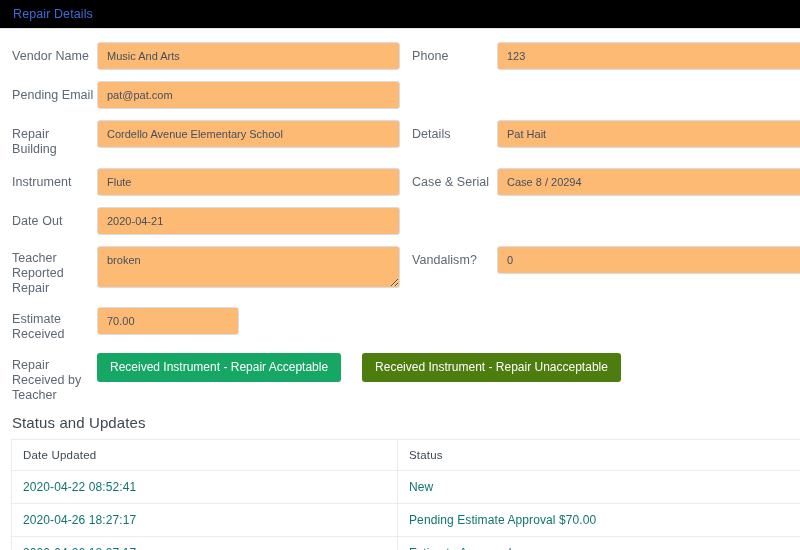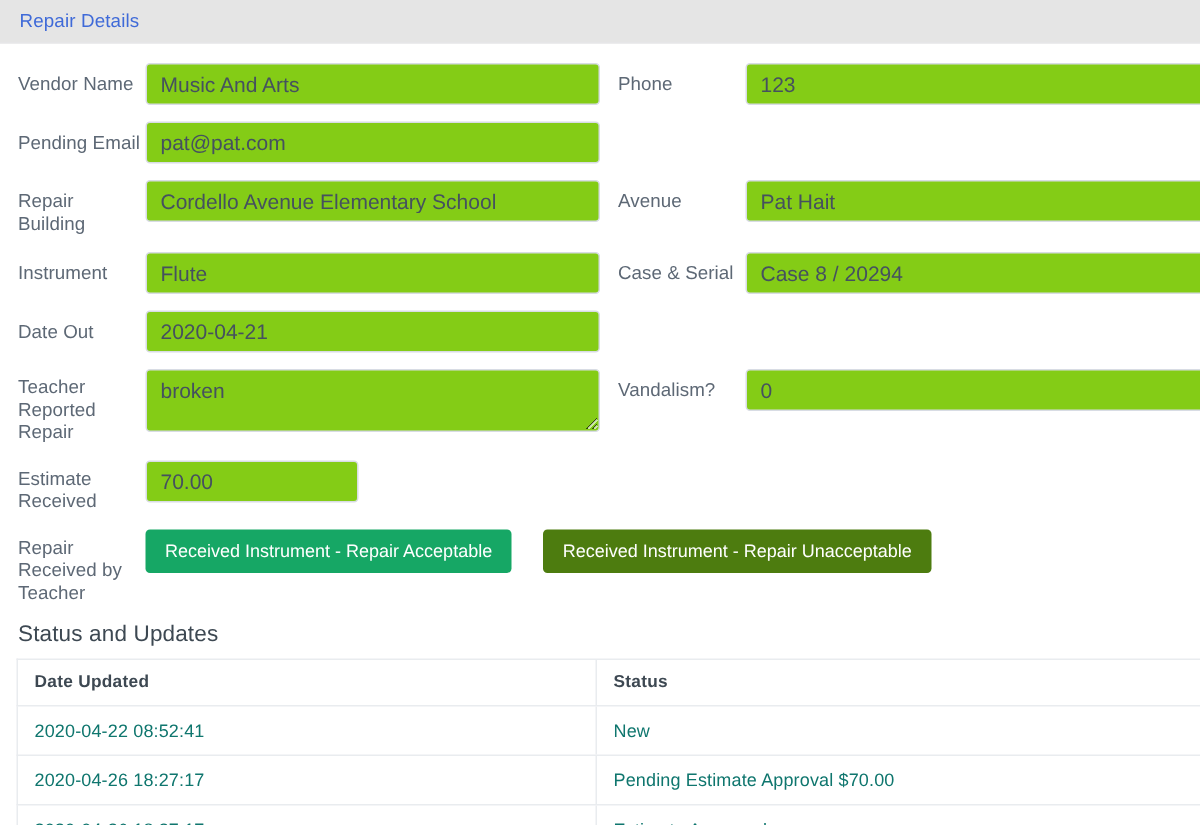--- a/index.html
+++ b/index.html
@@ -10,21 +10,21 @@
     height: 550px;
     overflow: hidden;
     background: #ffffff;
     font-family: "Liberation Sans", sans-serif;
     color: #3d4852;
   }
 
   
   .topbar {
     height: 29px;
-    background: #e5e5e5;
+    background: #000000;
     border-bottom: 1px solid #e6e6e8;
     display: flex;
     align-items: center;
     padding: 0 0 0 13px;
   }
   .tab-link {
     font-size: 12.5px;
     color: #3f6ad8;
     text-decoration: none;
     font-weight: 400;
@@ -59,24 +59,24 @@
     padding-top: 7px;
     letter-spacing: .05px;
   }
   .lbl.multi { padding-top: 5px; }
   .ctl { flex: 1 1 auto; min-width: 0; }
 
   .inp {
     display: block;
     width: 100%;
     height: 28px;
-    background: #84cc16;
+    background: #fdba74;
     border: 1px solid #d8dce4;
     border-radius: 3px;
-    font-size: 14px;
+    font-size: 11px;
     font-family: "Liberation Sans", sans-serif;
     color: #45515f;
     padding: 0 9px;
     line-height: 26px;
     outline: none;
   }
   .inp.narrow { width: 142px; }
   .inp.wide-over { width: 330px; }
 
   textarea.inp {
@@ -119,21 +119,21 @@
     width: 1000px;
   }
   table.updates {
     border-collapse: collapse;
     width: 100%;
     table-layout: fixed;
   }
   table.updates th {
     text-align: left;
     font-size: 11.5px;
-    font-weight: bold;
+    font-weight: normal;
     color: #3d4852;
     padding: 9px 11px;
     border-top: 1px solid #e9ecef;
     border-bottom: 1px solid #e9ecef;
     border-left: 1px solid #e9ecef;
     letter-spacing: .2px;
   }
   table.updates td {
     font-size: 12px;
     color: #0f766e;
@@ -187,21 +187,21 @@
   </div>
 
   <div class="form-row">
     <div class="col">
       <div class="lbl">Repair Building</div>
       <div class="ctl">
         <input class="inp" value="Cordello Avenue Elementary School" style="">
       </div>
     </div>
     <div class="col">
-      <div class="lbl">Avenue</div>
+      <div class="lbl">Details</div>
       <div class="ctl">
         <input class="inp wide-over" value="Pat Hait" style="">
       </div>
     </div>
   </div>
 
   <div class="form-row">
     <div class="col">
       <div class="lbl">Instrument</div>
       <div class="ctl">

